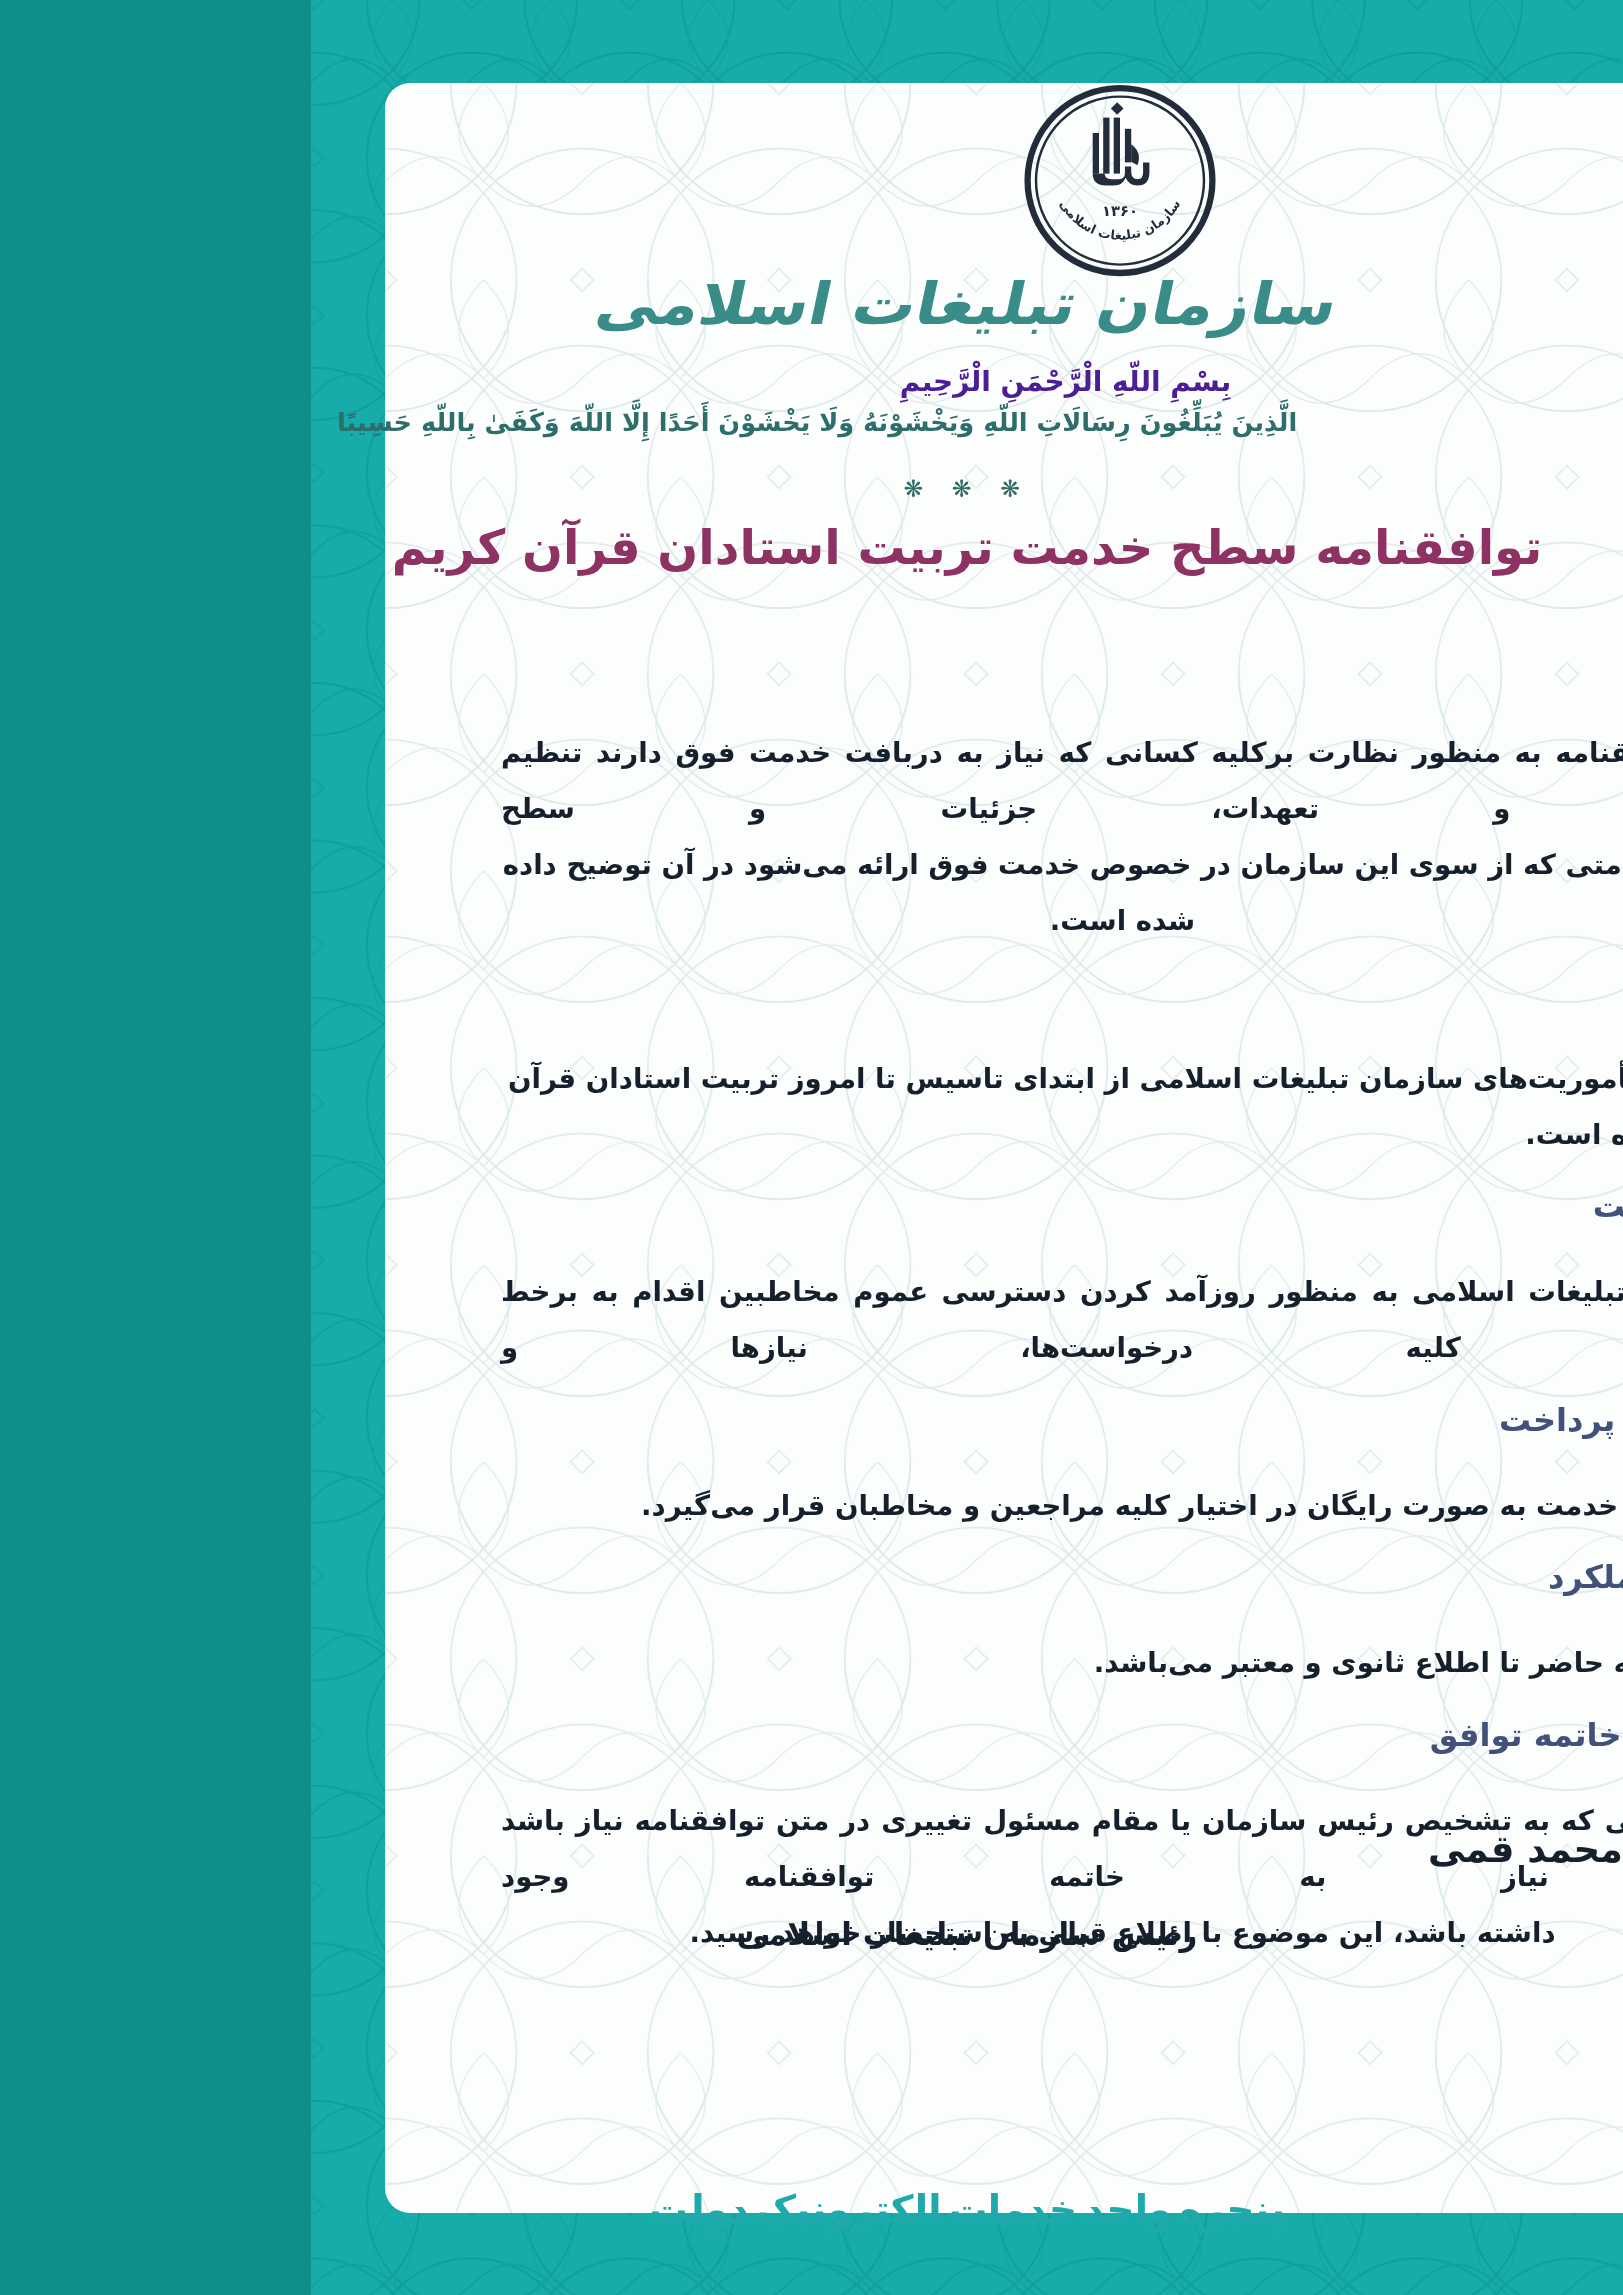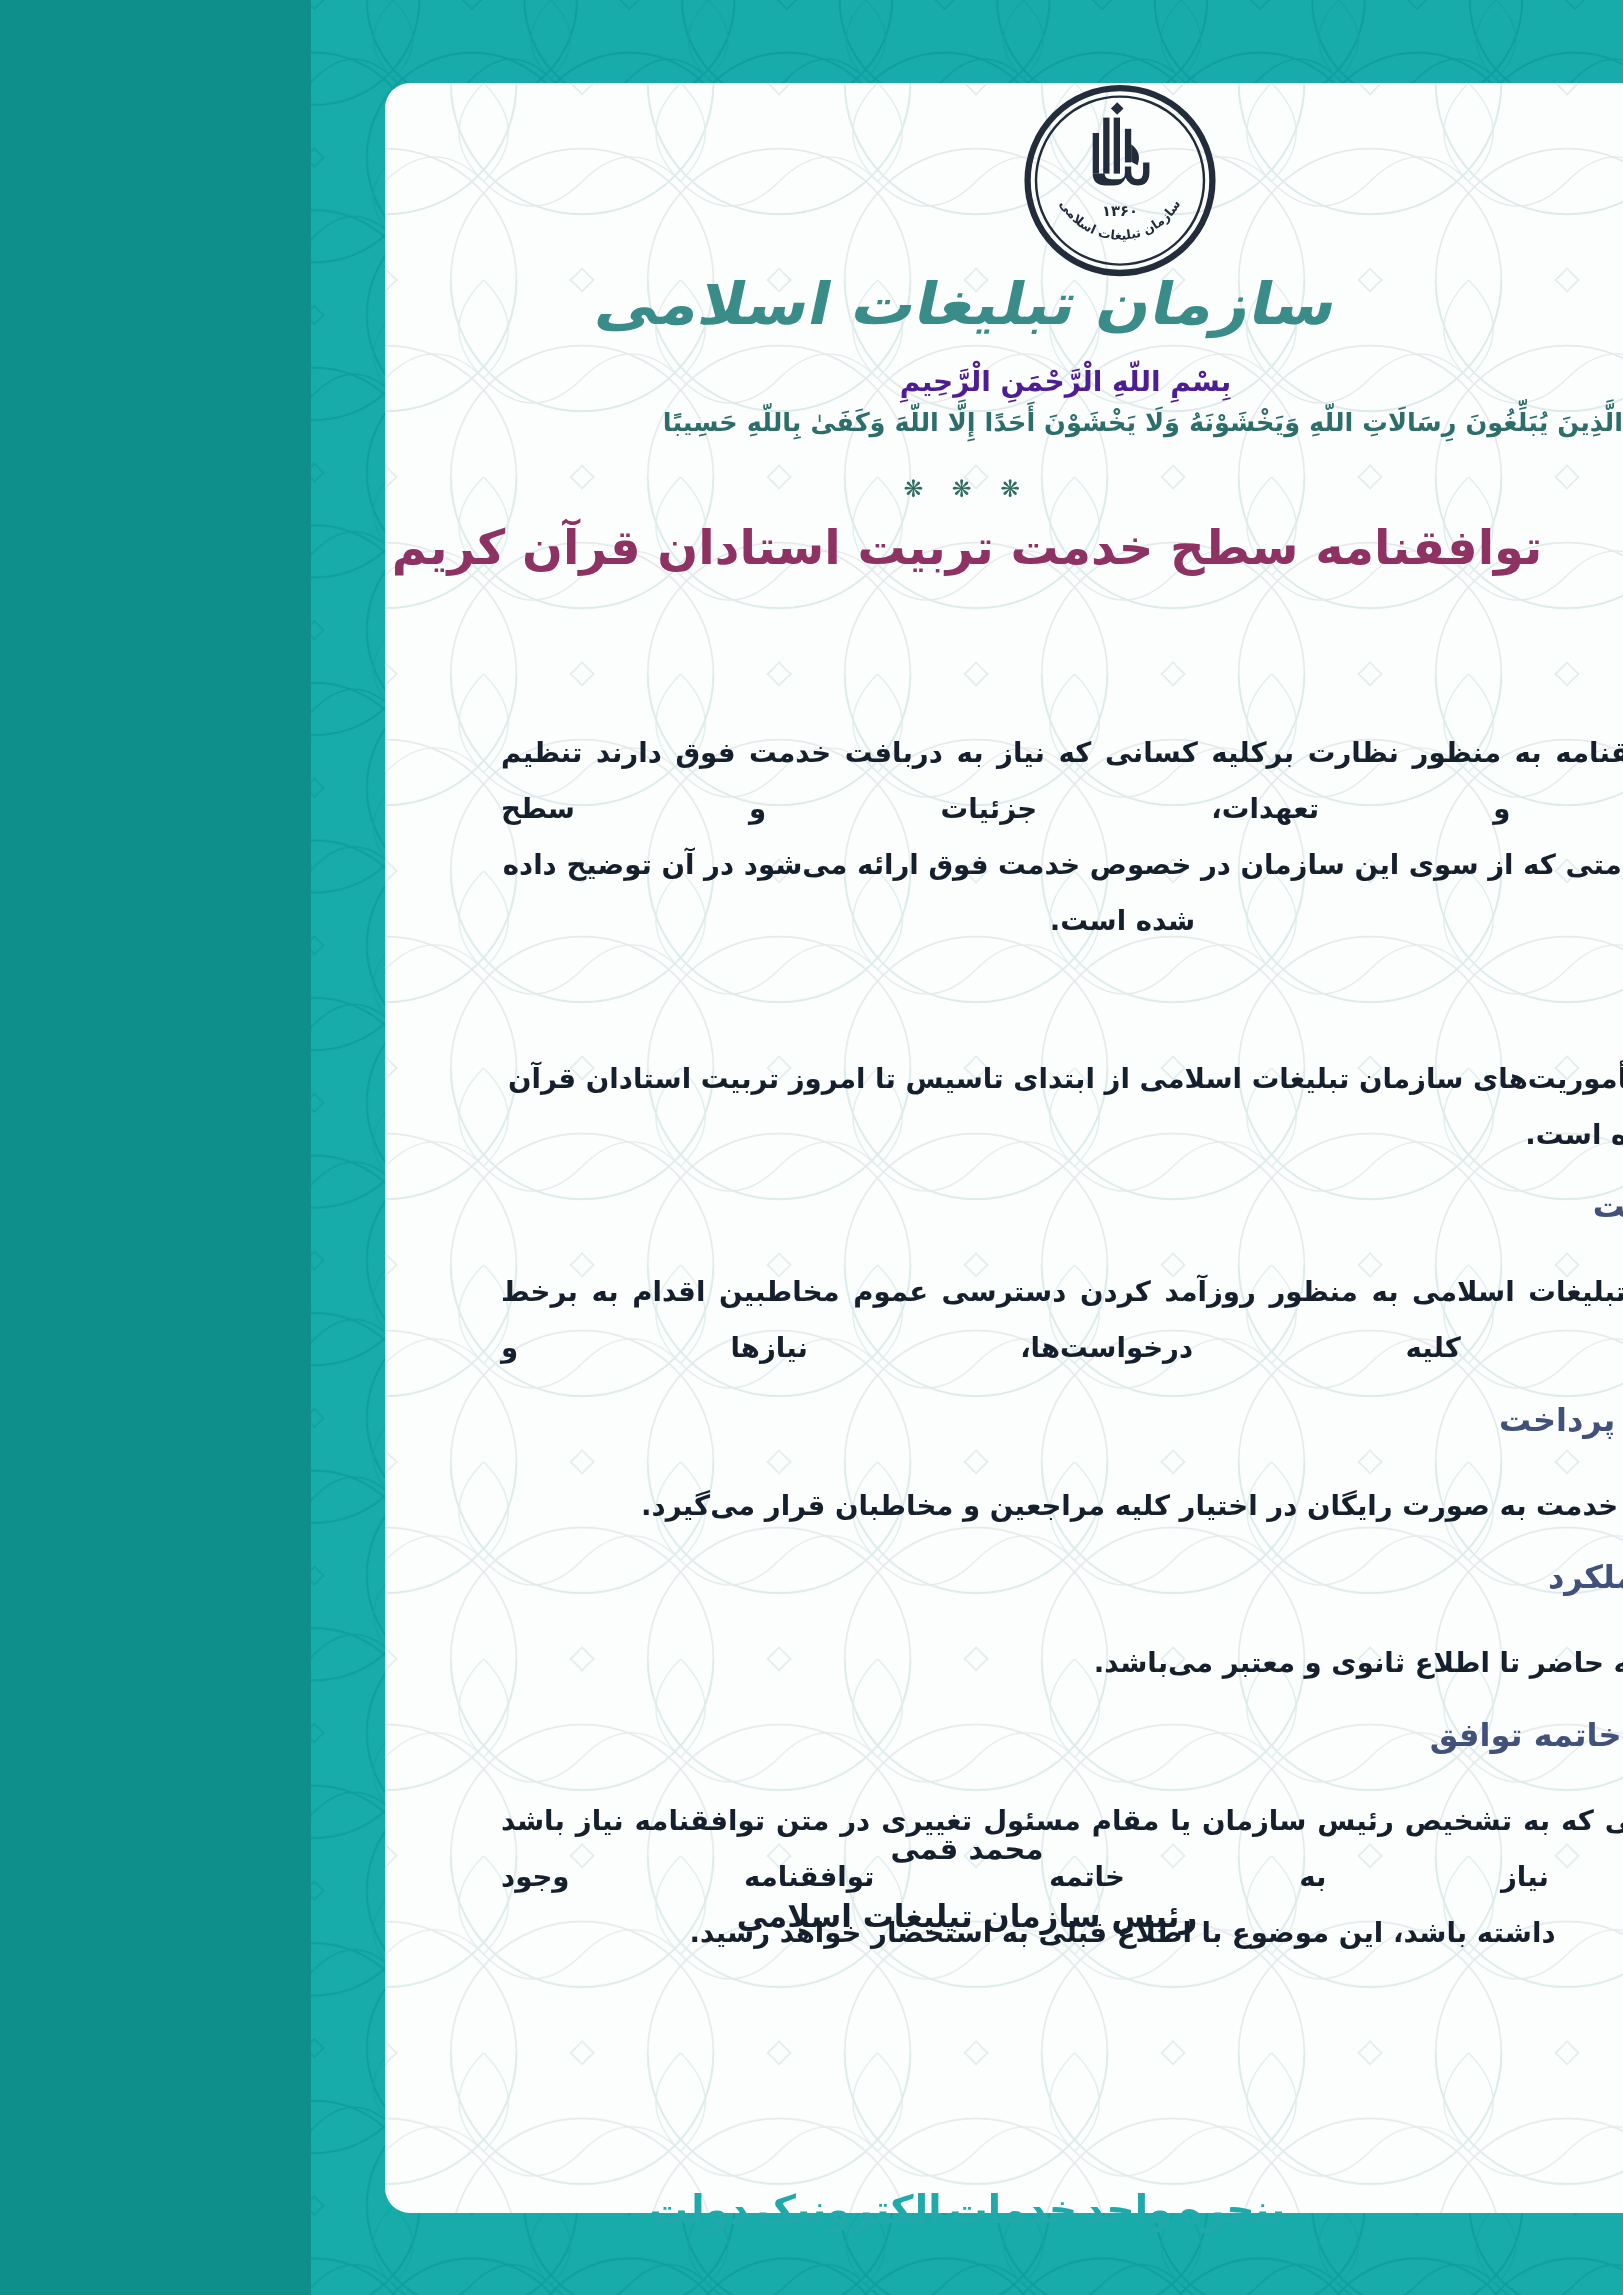--- a/index.html
+++ b/index.html
@@ -32,21 +32,21 @@
     letter-spacing:-2.6px;
   }
   #bismillah{
     left:197px;right:0;top:365px;
     text-align:center;
     font-size:28px;font-weight:bold;
     color:#4c1d95;
   }
   #verse{
     left:26px;right:0;top:407px;
-    text-align:right;
+    text-align:left;
     font-size:25.6px;font-weight:bold;
     color:#2D6E6B;
   }
   #stars{
     left:0;right:0;top:475px;
     text-align:center;
     font-size:23.6px;
     letter-spacing:10.5px;
     color:#2E6B60;
   }
@@ -70,22 +70,22 @@
   .para-line{
     font-size:27.6px;font-weight:bold;
     color:#161F2C;
     line-height:56px;
   }
   .line-fill{text-align:justify;text-align-last:justify;}
   .line-right{text-align:right;}
   .line-center{text-align:center;}
   #signature{left:0;right:0;top:1831px;text-align:center;}
   #signature-name{
-    font-size:29px;font-weight:bold;color:#161F2C;
-    line-height:37px;margin-bottom:29px;
+    font-size:37px;font-weight:bold;color:#161F2C;
+    line-height:37px;margin-bottom:47px;text-align:right;
   }
   #signature-title{
     font-size:31px;font-weight:bold;color:#161F2C;line-height:38px;margin-top:8px;
   }
   #footer-caption{
     left:0;right:0;top:2155px;
     text-align:center;
     font-size:39px;font-weight:bold;
     color:#1FA9AB;
     word-spacing:-6.6px;

